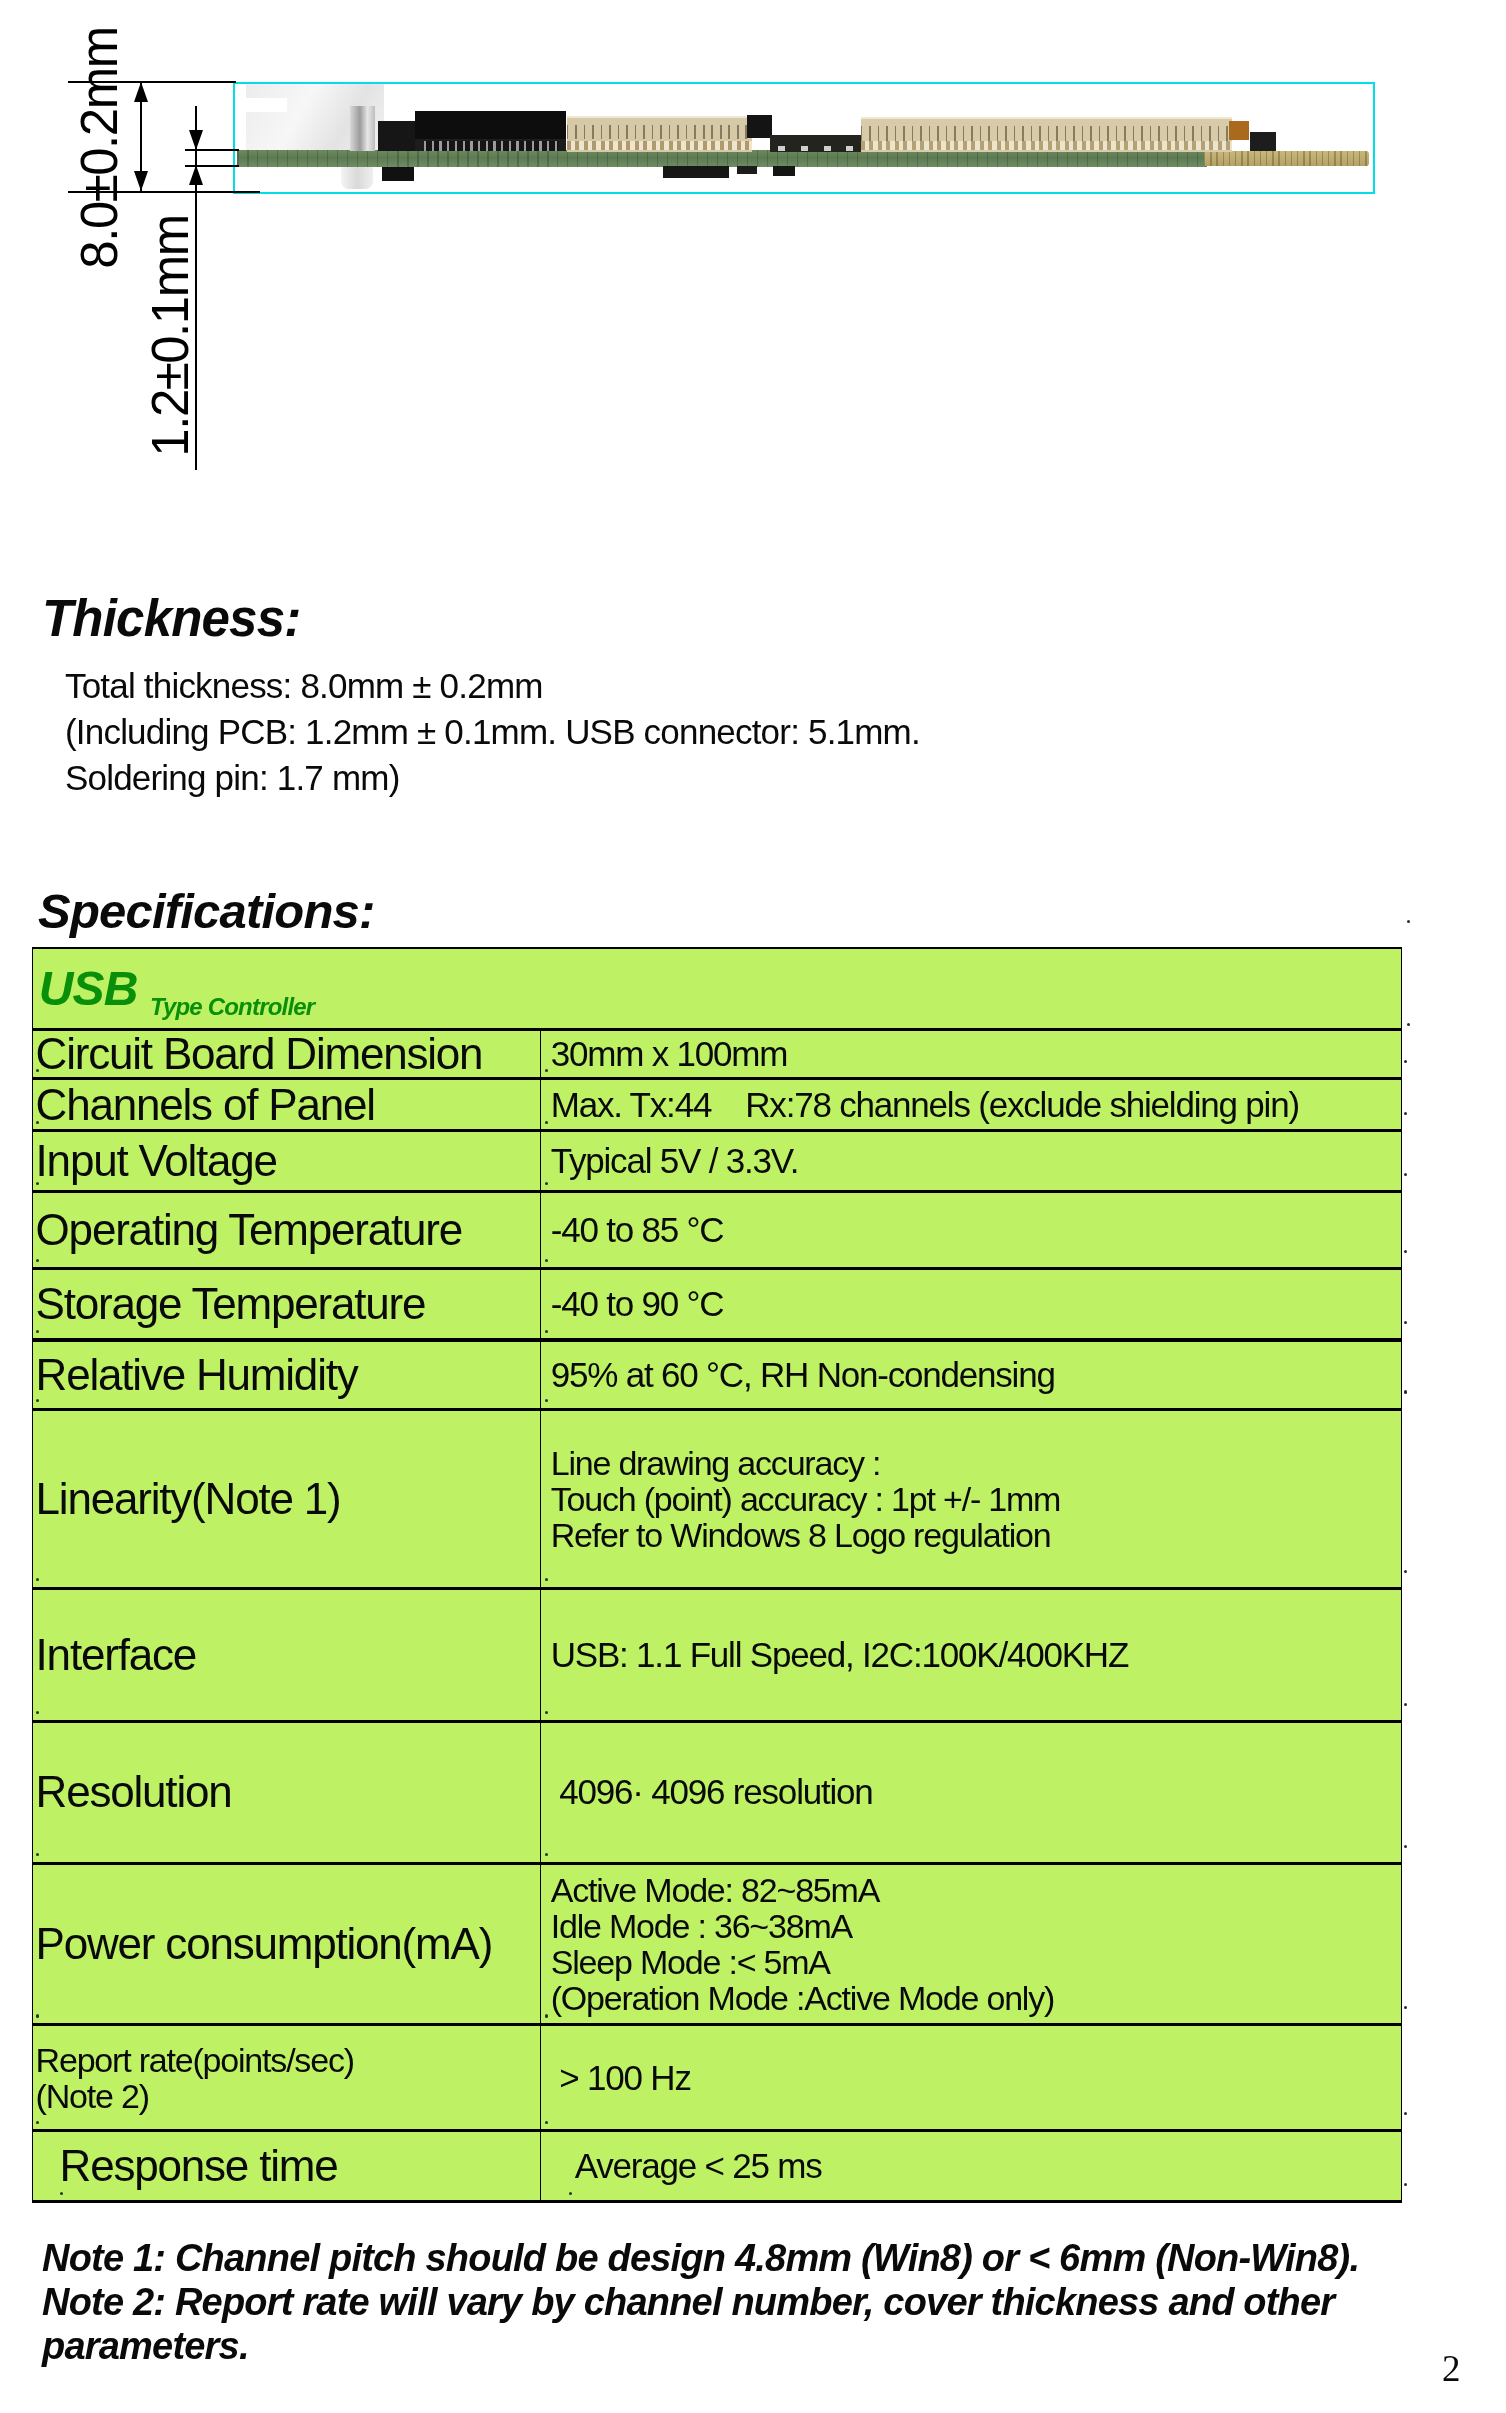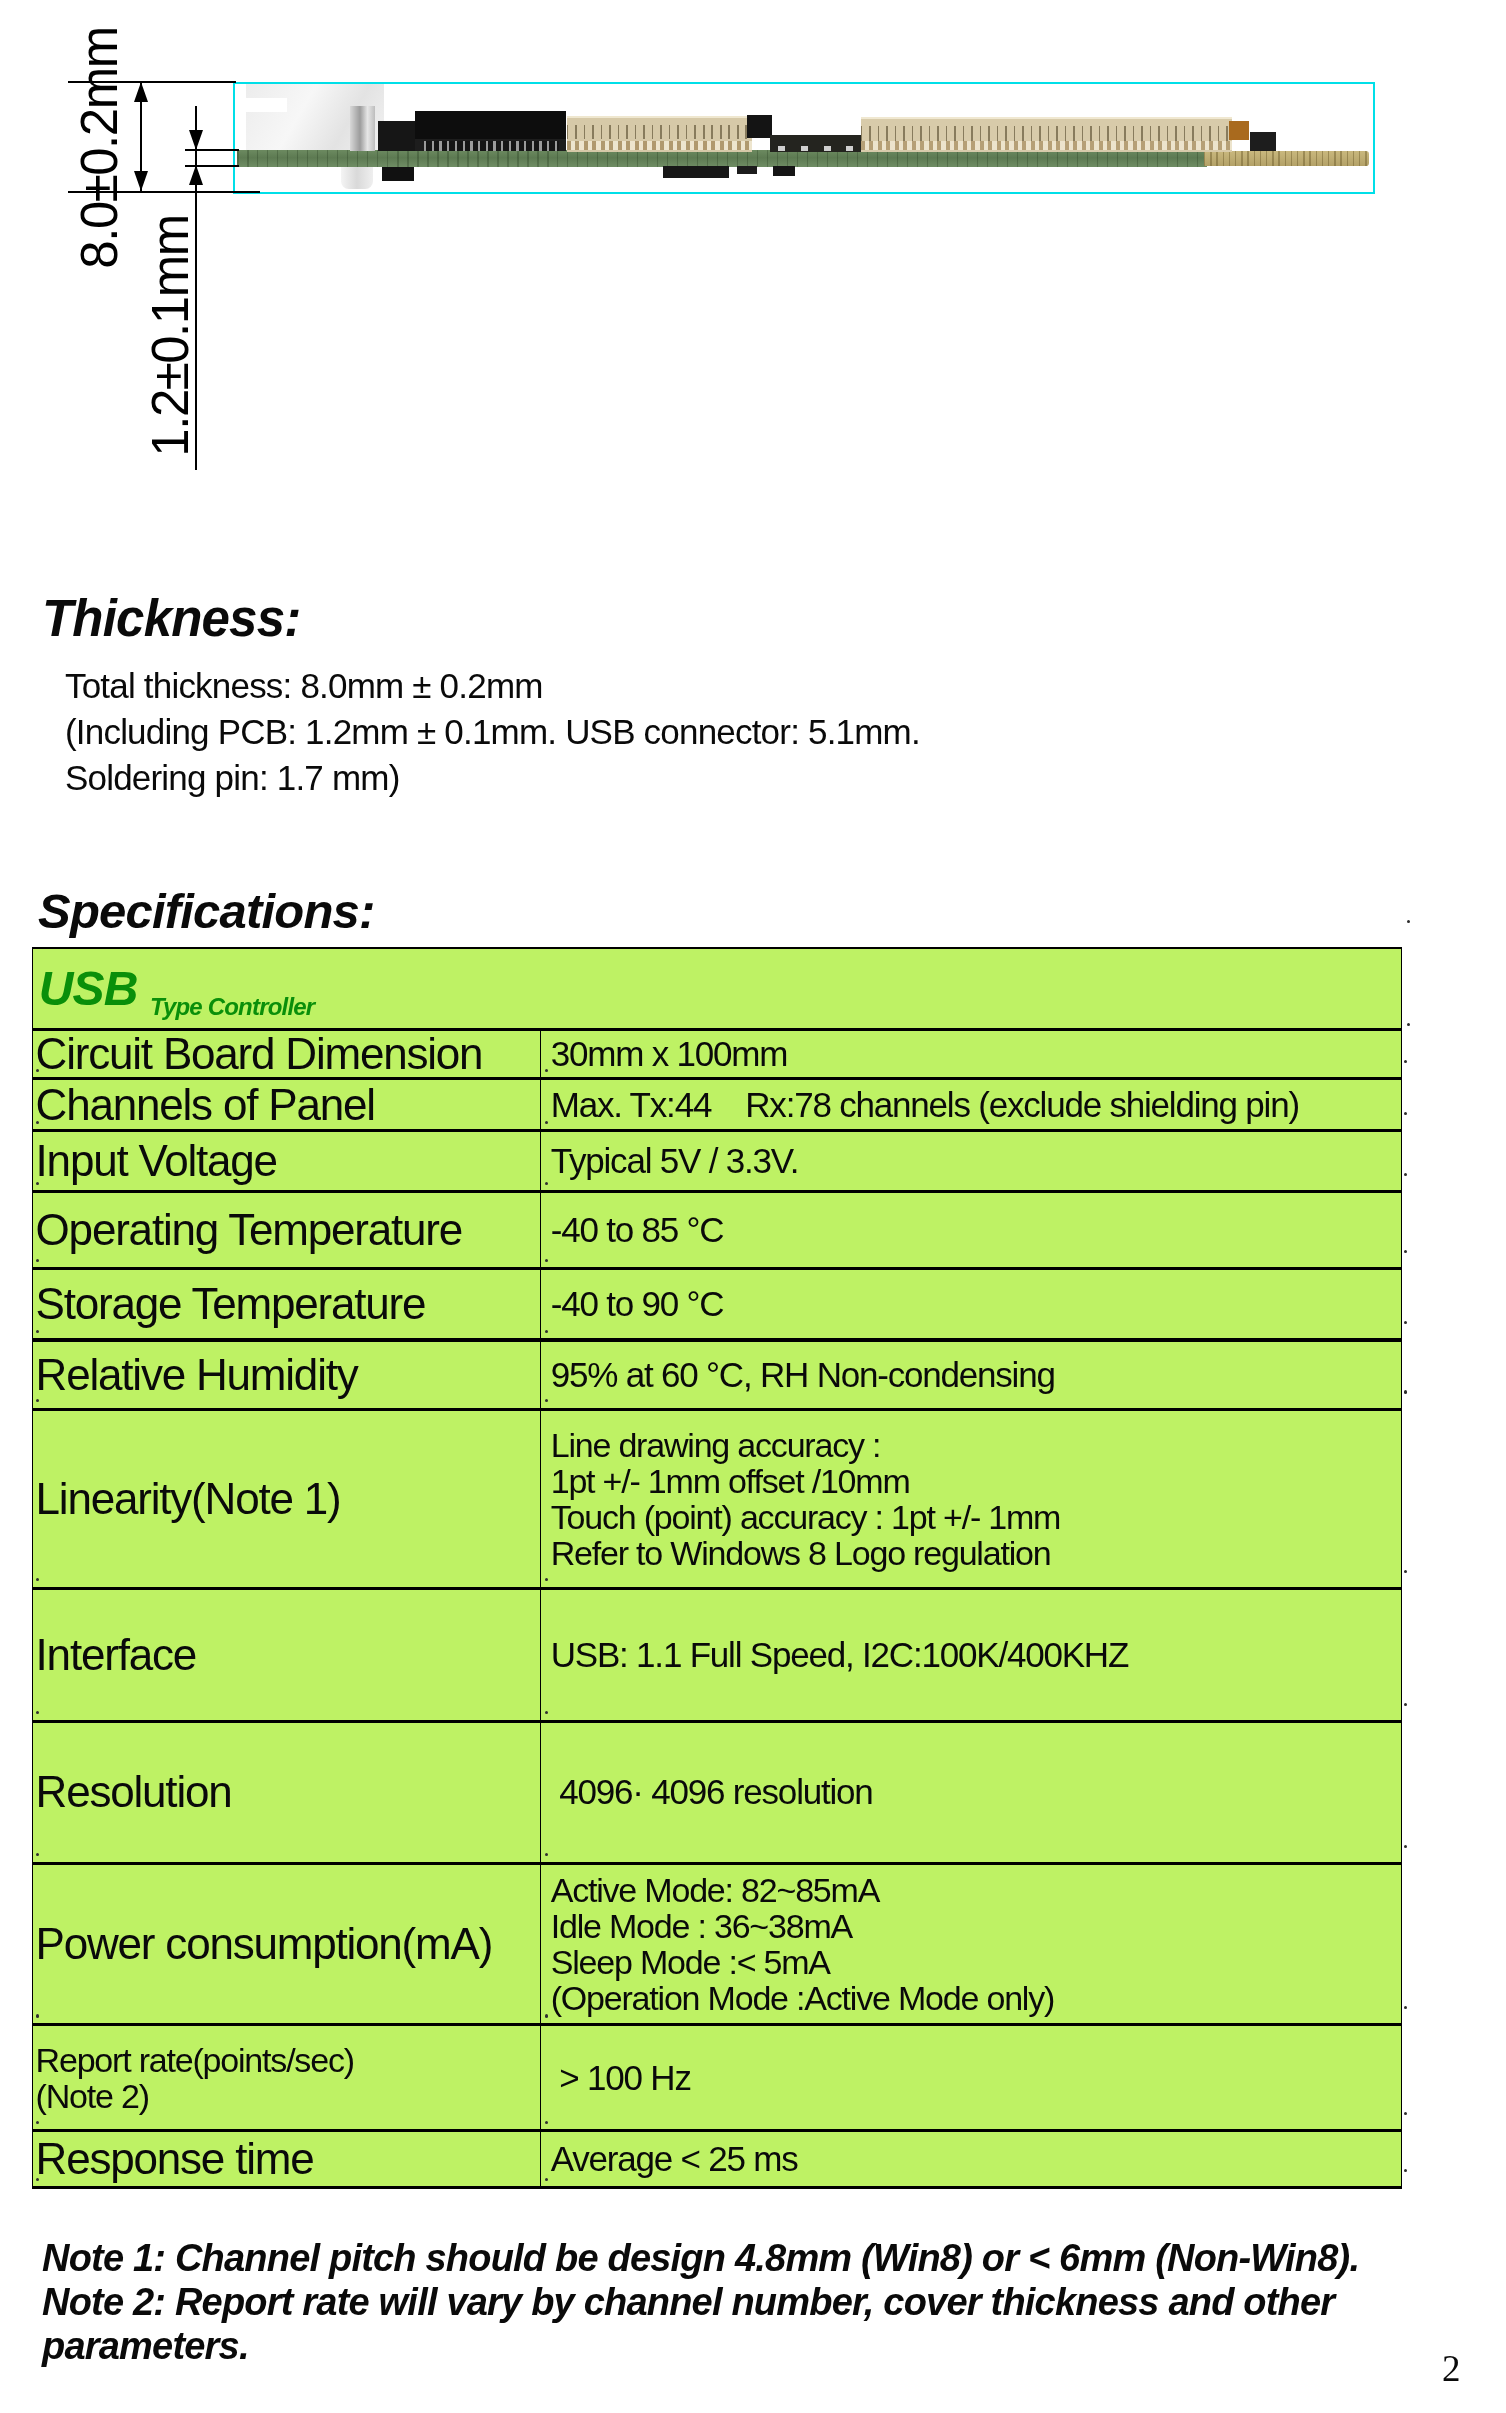--- a/index.html
+++ b/index.html
@@ -126,21 +126,21 @@
     padding-left:9.2px;box-sizing:border-box;font-size:35px;letter-spacing:-1.2px;
     white-space:pre-wrap;position:relative;}
   .lcell::before,.vcell::before{
     content:"";position:absolute;left:3.8px;bottom:5.4px;width:3.1px;height:3.1px;background:#2f2f2f;border-radius:50%;
   }
   .multiline{font-size:34px;line-height:36px;}
   .lcell.indent{}
   .vdiv{position:absolute;left:507px;top:82px;bottom:0;width:1.5px;background:#000;}
   .r0{height:46px;} .r1{height:49px;} .r2{height:58px;} .r3{height:74px;}
   .r4{height:68px;} .r5{height:66px;} .r6{height:176px;} .r7{height:130px;}
-  .r8{height:139px;} .r9{height:158px;} .r10{height:103px;} .r11{height:54px;}
+  .r8{height:139px;} .r9{height:158px;} .r10{height:103px;} .r11{height:68px;margin-left:24px;}
   
   .notes{left:42px;top:2236px;font-size:38px;font-weight:bold;font-style:italic;line-height:44px;letter-spacing:-0.8px;white-space:nowrap;}
   .page-number{left:1442px;top:2347px;font-size:37px;font-family:"Liberation Serif","DejaVu Serif",serif;}
   .artifact-dot{position:absolute;width:3.1px;height:3.1px;background:#2b2b2b;border-radius:50%;}
 </style>
 </head>
 <body>
 
 <div class="page">
 
@@ -241,21 +241,20 @@
     <div class="trow r5">
       <div class="lcell">Relative Humidity</div>
       <div class="vcell">95% at 60 °C, RH Non-condensing</div>
     </div>
     <div class="sep"></div>
 
     <div class="trow r6">
       <div class="lcell">Linearity(Note 1)</div>
       <div class="vcell multiline">
         <div>Line drawing accuracy :</div>
-        <div>1pt +/- 1mm offset /10mm</div>
         <div>Touch (point) accuracy : 1pt +/- 1mm</div>
         <div>Refer to Windows 8 Logo regulation</div>
       </div>
     </div>
     <div class="sep"></div>
 
     <div class="trow r7">
       <div class="lcell indent">Interface</div>
       <div class="vcell">USB: 1.1 Full Speed, I2C:100K/400KHZ</div>
     </div>

